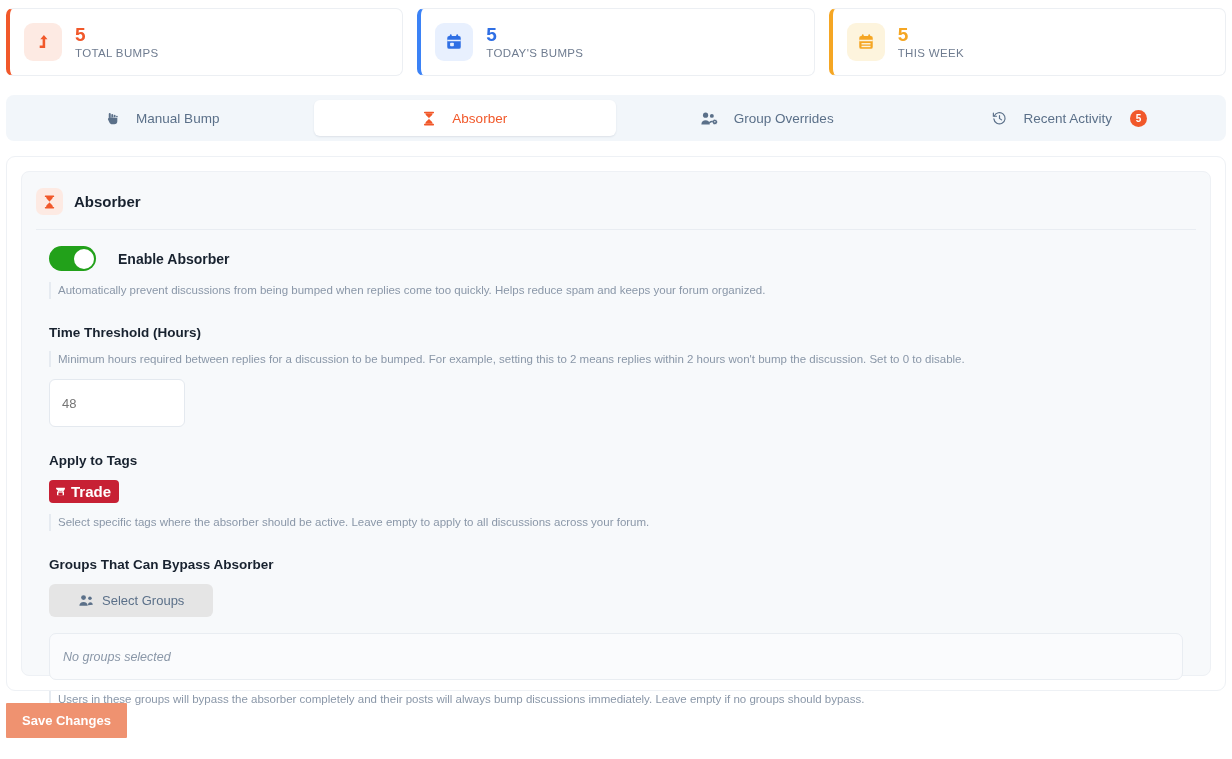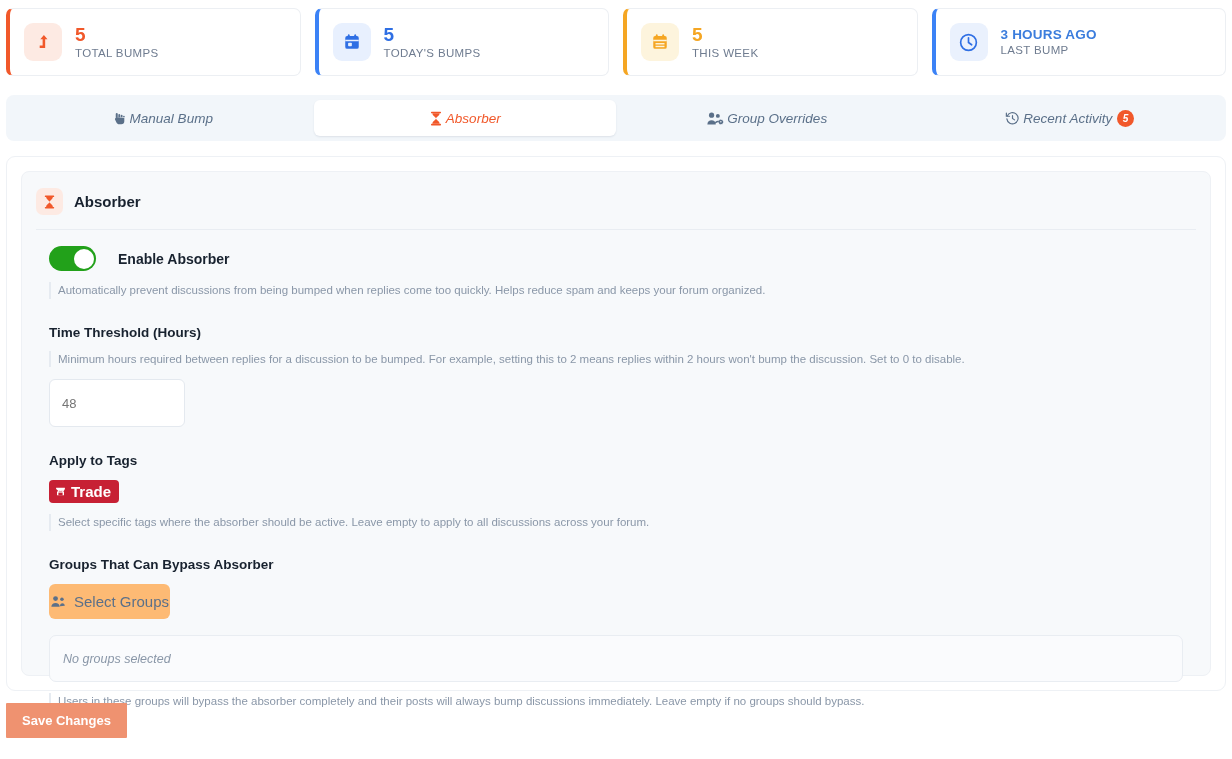--- a/index.html
+++ b/index.html
@@ -69,26 +69,25 @@
     align-items: center;
     padding: 5px;
   }
   .tab {
     flex: 1 1 0;
     height: 36px;
     border-radius: 6px;
     display: flex;
     align-items: center;
     justify-content: center;
-    gap: 3px;
+    gap: 16px;
     font-size: 13.5px;
     color: #5b7089;
     cursor: pointer;
     user-select: none;
-    font-style: italic;
   }
   .tab.active {
     background: #ffffff;
     color: #f1582a;
     box-shadow: 0 1px 2px rgba(30,50,80,.10);
   }
   .tab .tlabel { white-space: nowrap; }
   .badge-count {
     background: #f1582a;
     color: #fff;
@@ -184,27 +183,27 @@
     font-size: 15px; font-weight: bold;
     border-radius: 4px;
     padding: 3px 8px 3px 6px;
     margin-top: 12px;
     cursor: pointer;
   }
 
   
   .select-btn {
     display: inline-flex; align-items: center; gap: 8px;
-    background: #fdba74;
+    background: #e5e5e5;
     color: #5b7089;
     border: none;
     border-radius: 6px;
     font-family: "Liberation Sans", sans-serif;
-    font-size: 15px;
-    padding: 9px 1px;
+    font-size: 13px;
+    padding: 9px 29px;
     margin-top: 12px;
     cursor: pointer;
   }
 
   .empty-box {
     margin-top: 16px;
     border: 1px solid #e9edf2;
     border-radius: 7px;
     background: #fafbfd;
     height: 47px;
@@ -274,32 +273,20 @@
         <rect x="6" y="13.4" width="12" height="1.9" fill="#fdf4dd"></rect>
         <rect x="6" y="17" width="12" height="1.9" fill="#fdf4dd"></rect>
       </svg>
     </div>
     <div class="stat-text">
       <div class="stat-value v-yellow">5</div>
       <div class="stat-label">THIS WEEK</div>
     </div>
   </div>
 
-  <div class="stat-card accent-blue2">
-    <div class="stat-icon ic-blue3">
-      <svg width="21" height="21" viewBox="0 0 24 24" fill="none" stroke="currentColor" stroke-width="1.9">
-        <circle cx="12" cy="12" r="9"></circle>
-        <path d="M12 6.6V12l3.6 2.6" stroke-linecap="round"></path>
-      </svg>
-    </div>
-    <div class="stat-text">
-      <div class="stat-value v-time">3 HOURS AGO</div>
-      <div class="stat-label">LAST BUMP</div>
-    </div>
-  </div>
 
 </div>
 
 <div class="tabs-wrap">
 
   <div class="tab">
     <span>
       <svg width="15" height="15" viewBox="0 0 24 24" fill="#5b7089">
         <path d="M9 11V4.6a1.6 1.6 0 0 1 3.2 0V10h.9V6.1a1.5 1.5 0 0 1 3 0V10h.9V7.4a1.45 1.45 0 0 1 2.9 0V10h.8v-.9a1.35 1.35 0 0 1 2.7 0V10" transform="translate(-3,0)"></path>
         <path d="M6 11.2c-1.3.5-1.6 1.6-1 2.8l2.1 4.3c.9 1.9 2.4 2.9 4.6 2.9h3.2c3 0 4.8-1.8 4.8-4.8v-5.3h-13z"></path>

